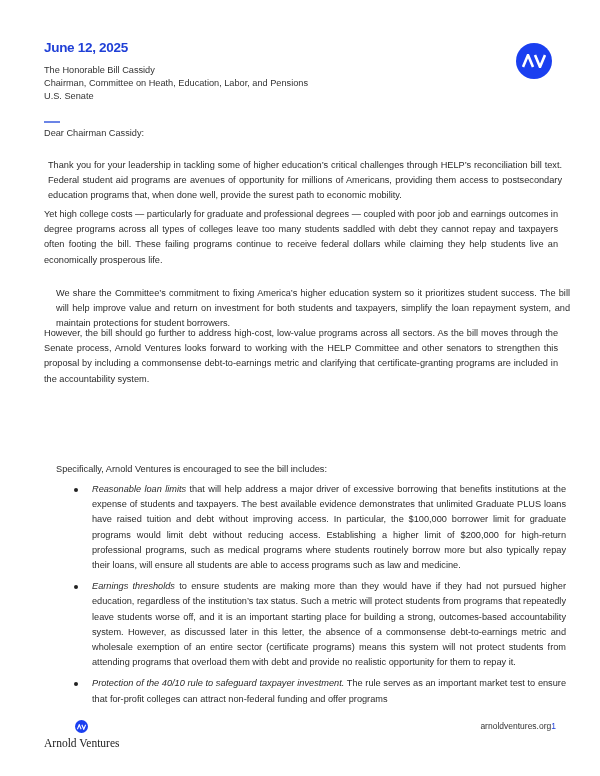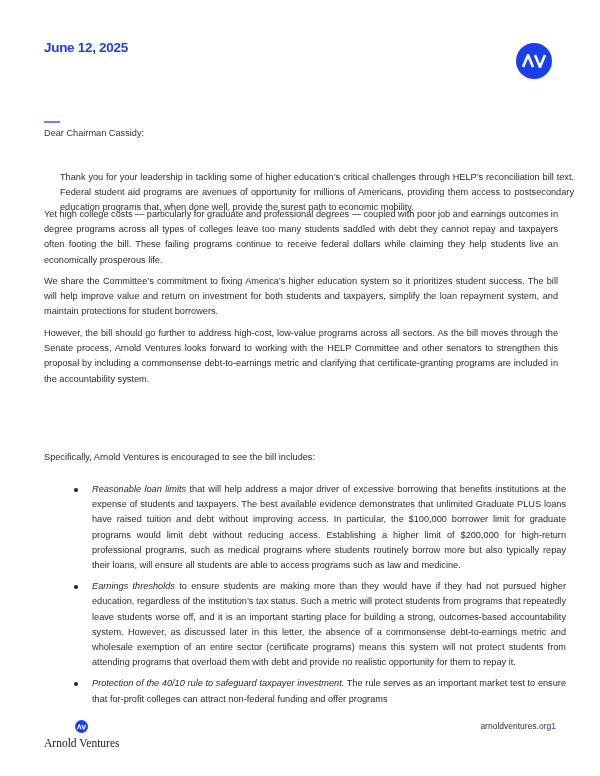--- a/index.html
+++ b/index.html
@@ -34,30 +34,35 @@
 
   <div class="date">June 12, 2025</div>
 
   <div class="logo-circle">
     <svg width="24" height="14" viewBox="0 0 24 14">
       <path d="M1 13 L6 1 L11 13" fill="none" stroke="#ffffff" stroke-width="2.6" stroke-linejoin="round"></path>
       <path d="M13 1 L18 13 L23 1" fill="none" stroke="#ffffff" stroke-width="2.6" stroke-linejoin="round"></path>
     </svg>
   </div>
 
+  <div class="addr">
+    <div>The Honorable Bill Cassidy</div>
+    <div>Chairman, Committee on Heath, Education, Labor, and Pensions</div>
+    <div>U.S. Senate</div>
+  </div>
 
   <div class="rule"></div>
 
   <div class="salutation">Dear Chairman Cassidy:</div>
 
-  <p class="body-text p1" style="margin:16px">Thank you for your leadership in tackling some of higher education’s critical challenges through HELP’s reconciliation bill text. Federal student aid programs are avenues of opportunity for millions of Americans, providing them access to postsecondary education programs that, when done well, provide the surest path to economic mobility.</p>
+  <p class="body-text p1" style="margin:4px">Thank you for your leadership in tackling some of higher education’s critical challenges through HELP’s reconciliation bill text. Federal student aid programs are avenues of opportunity for millions of Americans, providing them access to postsecondary education programs that, when done well, provide the surest path to economic mobility.</p>
   <p class="body-text p2" style="margin:0">Yet high college costs — particularly for graduate and professional degrees — coupled with poor job and earnings outcomes in degree programs across all types of colleges leave too many students saddled with debt they cannot repay and taxpayers often footing the bill. These failing programs continue to receive federal dollars while claiming they help students live an economically prosperous life.</p>
-  <p class="body-text p3" style="margin:0">We share the Committee’s commitment to fixing America’s higher education system so it prioritizes student success. The bill will help improve value and return on investment for both students and taxpayers, simplify the loan repayment system, and maintain protections for student borrowers.</p>
+  <p class="body-text p3" style="margin:12px">We share the Committee’s commitment to fixing America’s higher education system so it prioritizes student success. The bill will help improve value and return on investment for both students and taxpayers, simplify the loan repayment system, and maintain protections for student borrowers.</p>
   <p class="body-text p4" style="margin:0">However, the bill should go further to address high-cost, low-value programs across all sectors. As the bill moves through the Senate process, Arnold Ventures looks forward to working with the HELP Committee and other senators to strengthen this proposal by including a commonsense debt-to-earnings metric and clarifying that certificate-granting programs are included in the accountability system.</p>
-  <p class="body-text p5" style="margin:0; top: 450px;">Specifically, Arnold Ventures is encouraged to see the bill includes:</p>
+  <p class="body-text p5" style="margin:12px; top: 450px;">Specifically, Arnold Ventures is encouraged to see the bill includes:</p>
 
   <ul class="bullets" style="top: 474px;">
     <li>
       <span class="bullet-dot"></span>
       <em>Reasonable loan limits</em><span> that will help address a major driver of excessive borrowing that benefits institutions at the expense of students and taxpayers. The best available evidence demonstrates that unlimited Graduate PLUS loans have raised tuition and debt without improving access. In particular, the $100,000 borrower limit for graduate programs would limit debt without reducing access. Establishing a higher limit of $200,000 for high-return professional programs, such as medical programs where students routinely borrow more but also typically repay their loans, will ensure all students are able to access programs such as law and medicine.</span>
     </li>
     <li>
       <span class="bullet-dot"></span>
       <em>Earnings thresholds</em><span> to ensure students are making more than they would have if they had not pursued higher education, regardless of the institution’s tax status. Such a metric will protect students from programs that repeatedly leave students worse off, and it is an important starting place for building a strong, outcomes-based accountability system. However, as discussed later in this letter, the absence of a commonsense debt-to-earnings metric and wholesale exemption of an entire sector (certificate programs) means this system will not protect students from attending programs that overload them with debt and provide no realistic opportunity for them to repay it.</span>
     </li>

